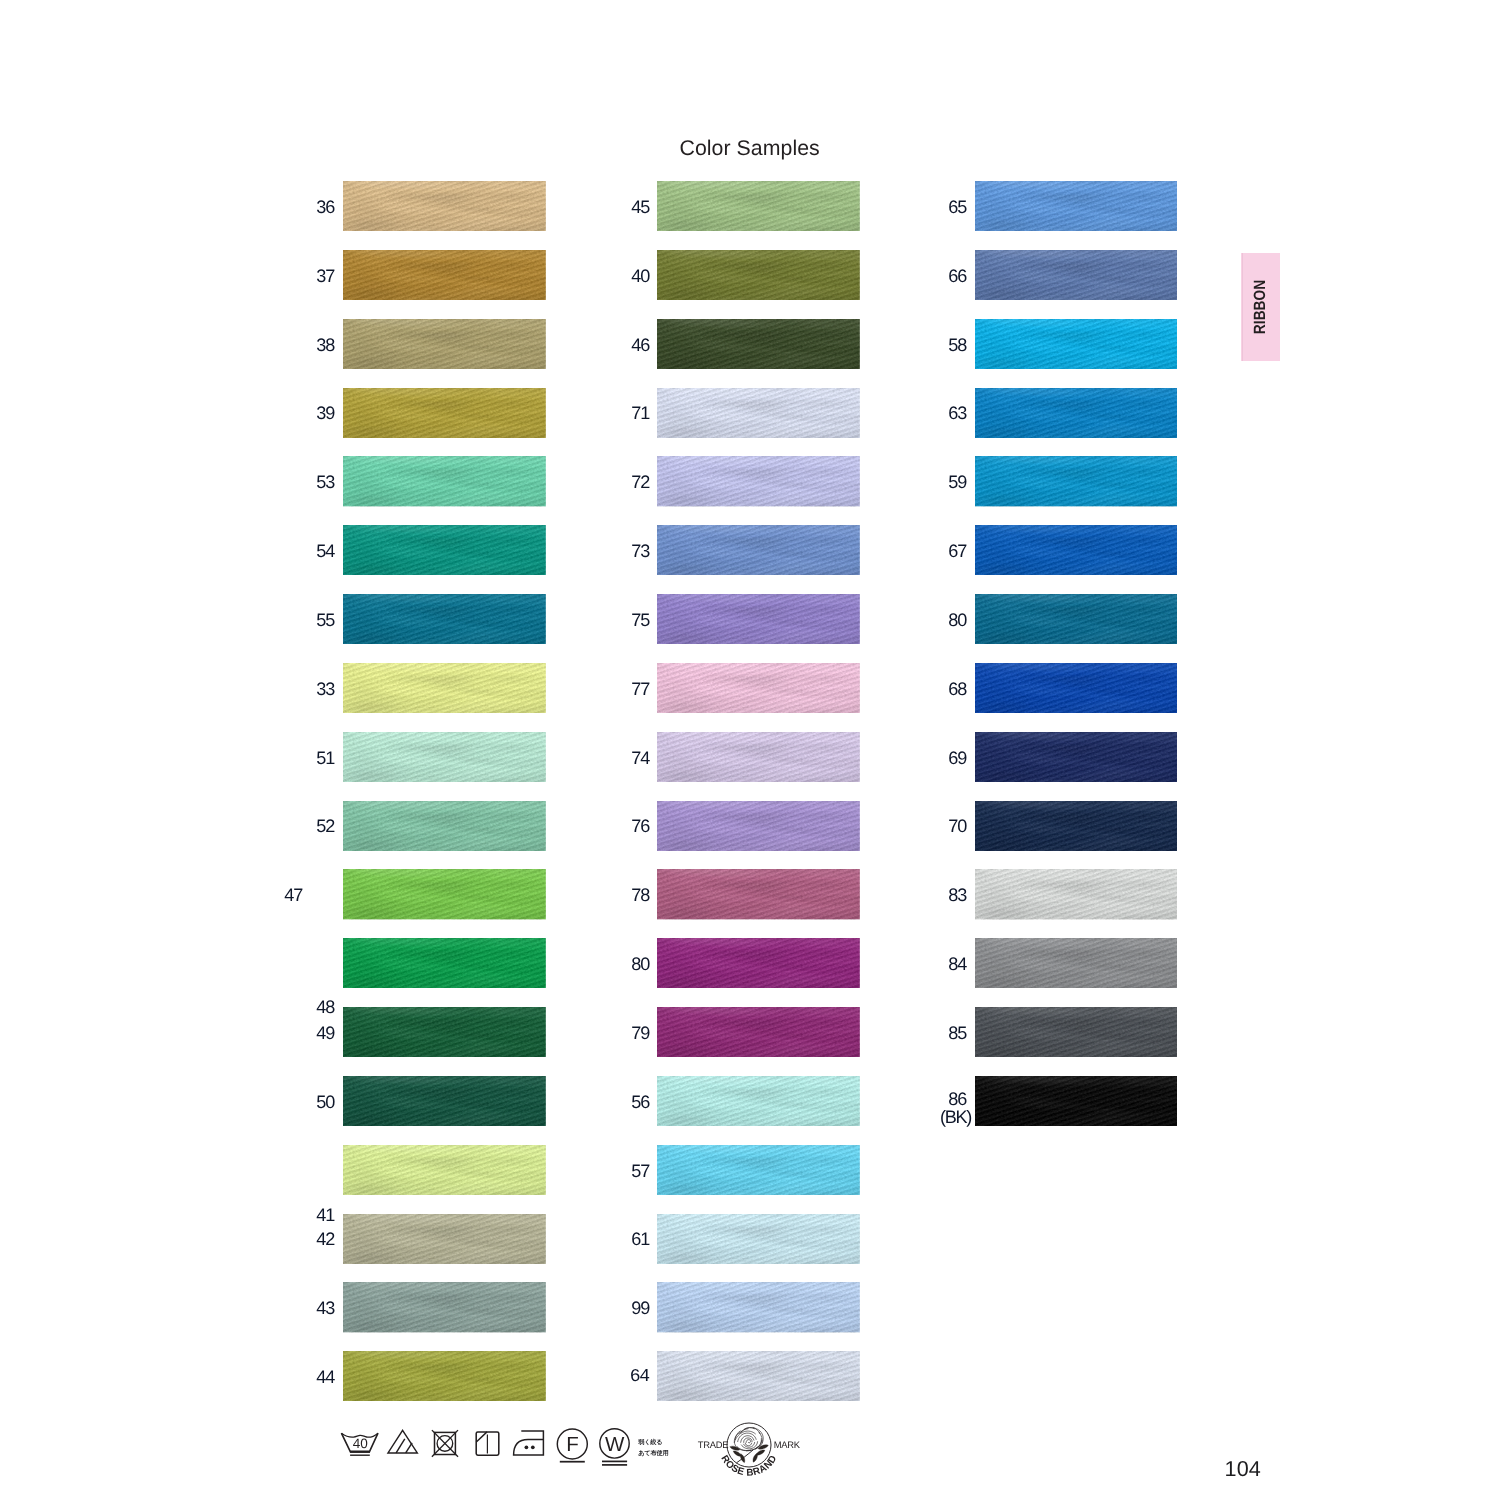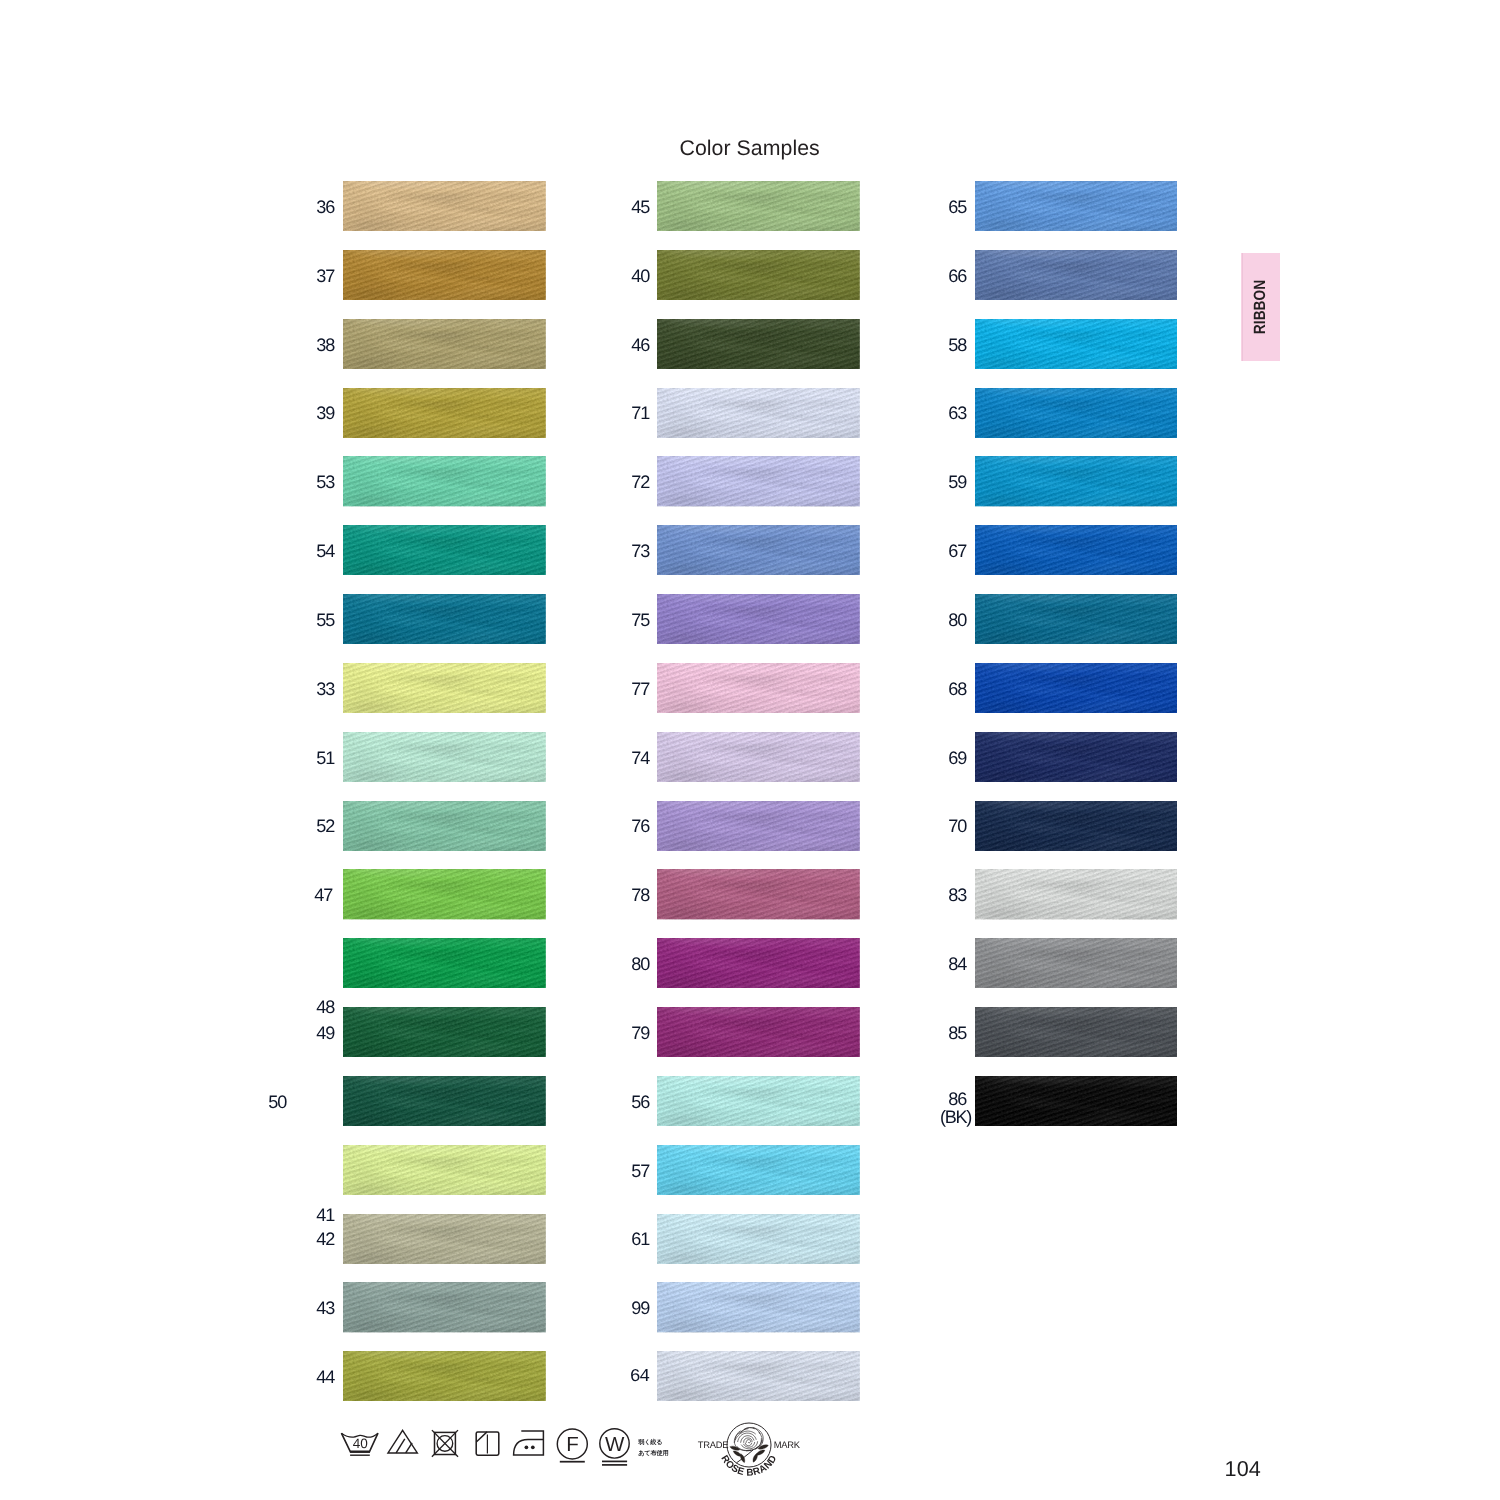--- a/index.html
+++ b/index.html
@@ -198,21 +198,21 @@
         </svg>
         <svg class="tex" width="202.8" height="50.3">
           <rect width="202.8" height="50.3" filter="url(#wave)" opacity="0.085"></rect>
           <rect width="202.8" height="50.3" filter="url(#wavew)" opacity="0.060"></rect>
           <rect width="202.8" height="50.3" fill="url(#twillA)"></rect>
           <rect width="202.8" height="50.3" filter="url(#grain)" opacity="0.10"></rect>
           <rect width="202.8" height="50.3" filter="url(#grainw)" opacity="0.068"></rect>
           <rect width="202.8" height="50.3" fill="url(#shade)"></rect>
         </svg>
       </div>
-<div class="code" style="right:1168px;top:886.2px;"><span>47</span></div>
+<div class="code" style="right:1198px;top:886.2px;"><span>47</span></div>
 <div class="sw" style="left:342.8px;top:869.3px;width:202.8px;height:50.3px;">
         <svg class="base" width="202.8" height="50.3" style="overflow:hidden">
           <rect x="0" y="0" width="202.8" height="50.3" filter="url(#ragged)" fill="#7bd349"></rect>
         </svg>
         <svg class="tex" width="202.8" height="50.3">
           <rect width="202.8" height="50.3" filter="url(#wave)" opacity="0.085"></rect>
           <rect width="202.8" height="50.3" filter="url(#wavew)" opacity="0.060"></rect>
           <rect width="202.8" height="50.3" fill="url(#twillA)"></rect>
           <rect width="202.8" height="50.3" filter="url(#grain)" opacity="0.10"></rect>
           <rect width="202.8" height="50.3" filter="url(#grainw)" opacity="0.068"></rect>
@@ -240,21 +240,21 @@
         </svg>
         <svg class="tex" width="202.8" height="50.3">
           <rect width="202.8" height="50.3" filter="url(#wave)" opacity="0.085"></rect>
           <rect width="202.8" height="50.3" filter="url(#wavew)" opacity="0.060"></rect>
           <rect width="202.8" height="50.3" fill="url(#twillA)"></rect>
           <rect width="202.8" height="50.3" filter="url(#grain)" opacity="0.10"></rect>
           <rect width="202.8" height="50.3" filter="url(#grainw)" opacity="0.068"></rect>
           <rect width="202.8" height="50.3" fill="url(#shade)"></rect>
         </svg>
       </div>
-<div class="code" style="right:1214px;top:1092.7px;"><span>50</span></div>
+<div class="code" style="right:1166px;top:1092.7px;"><span>50</span></div>
 <div class="sw" style="left:342.8px;top:1075.8px;width:202.8px;height:50.3px;">
         <svg class="base" width="202.8" height="50.3" style="overflow:hidden">
           <rect x="0" y="0" width="202.8" height="50.3" filter="url(#ragged)" fill="#0d543e"></rect>
         </svg>
         <svg class="tex" width="202.8" height="50.3">
           <rect width="202.8" height="50.3" filter="url(#wave)" opacity="0.085"></rect>
           <rect width="202.8" height="50.3" filter="url(#wavew)" opacity="0.060"></rect>
           <rect width="202.8" height="50.3" fill="url(#twillA)"></rect>
           <rect width="202.8" height="50.3" filter="url(#grain)" opacity="0.10"></rect>
           <rect width="202.8" height="50.3" filter="url(#grainw)" opacity="0.068"></rect>

